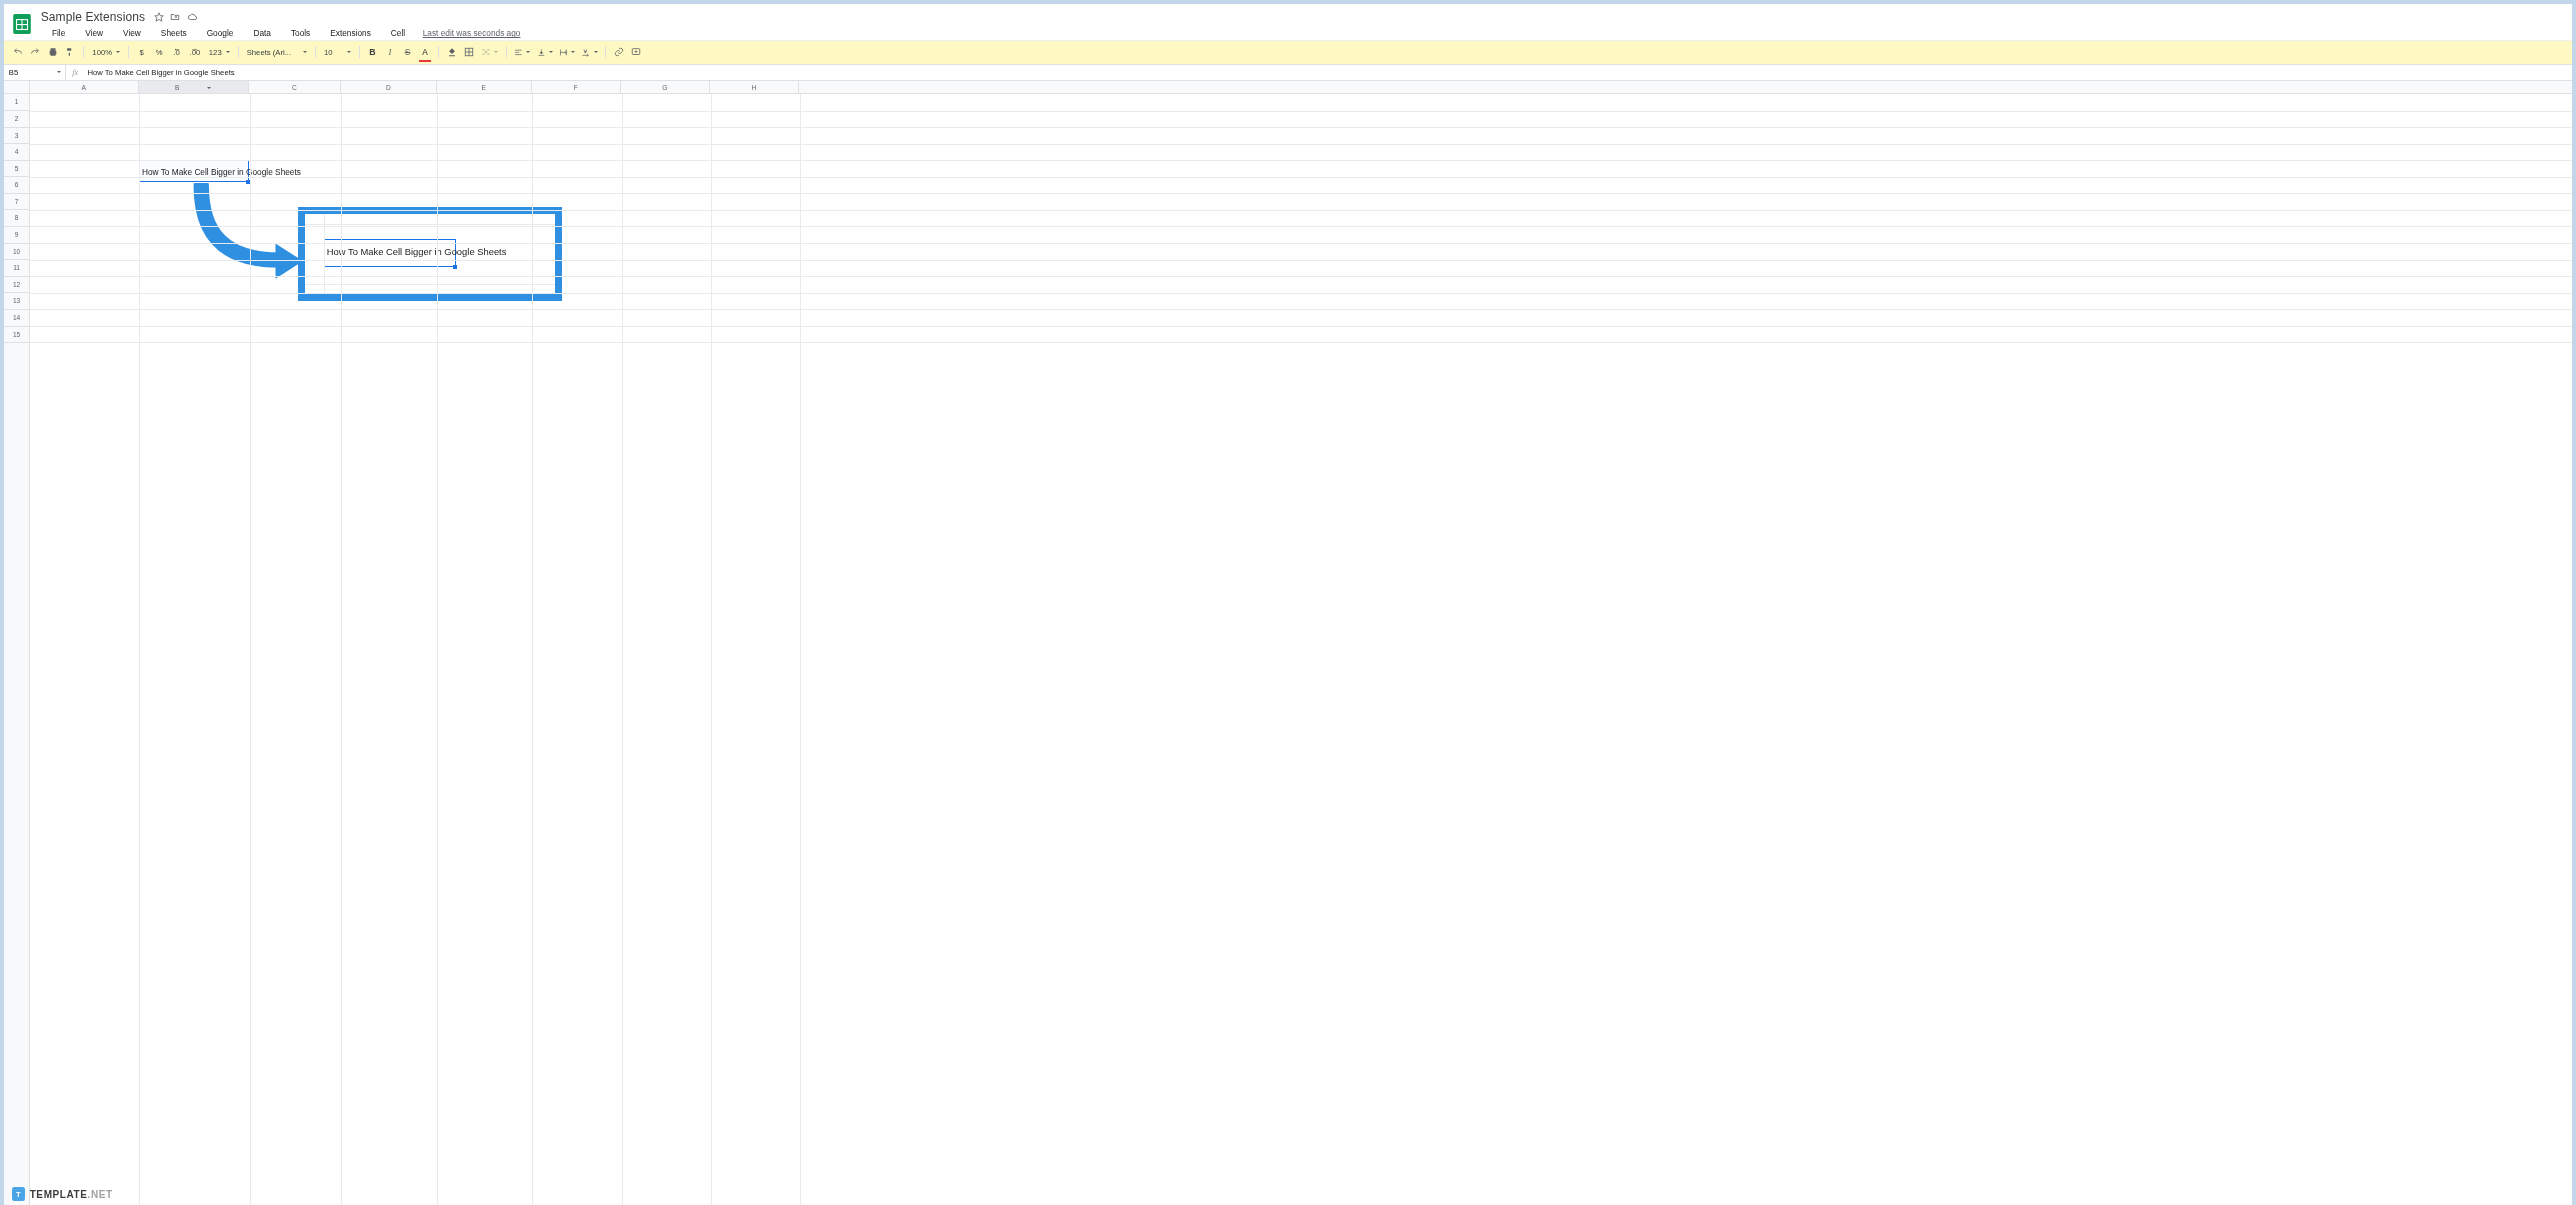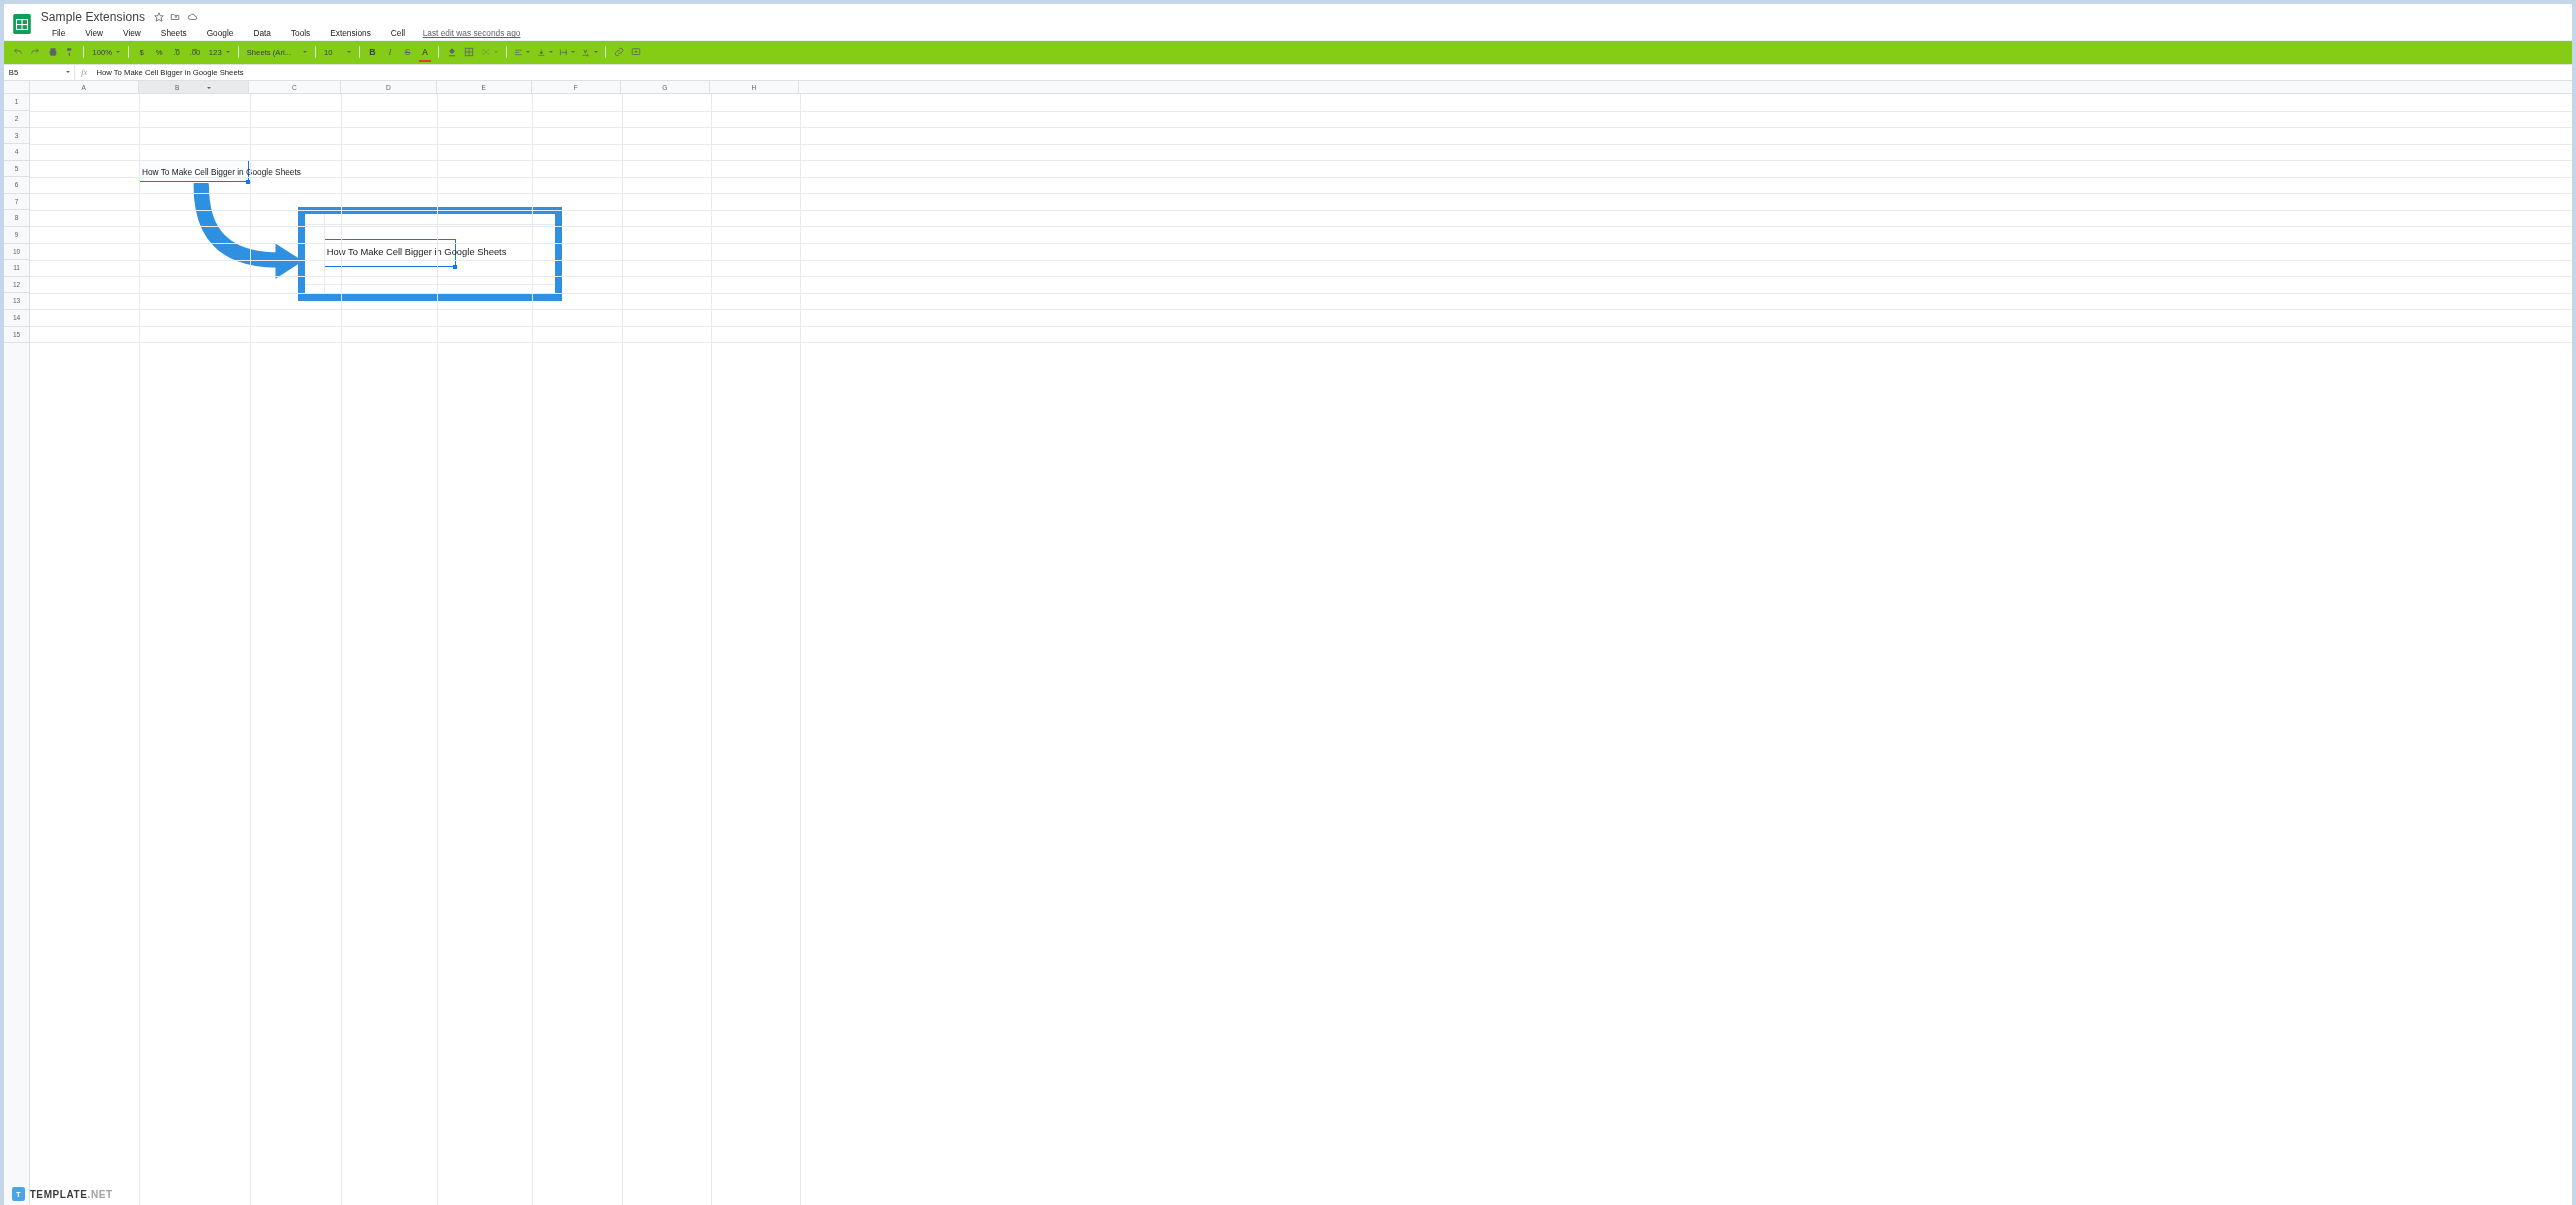--- a/index.html
+++ b/index.html
@@ -8,30 +8,30 @@
   .titlebar { display: flex; align-items: flex-start; padding: 4.4px 6.6px 0 6.6px; }
   .logo { width: 22px; height: 30px; margin-right: 5.5px; display:flex; align-items:center; justify-content:center;}
   .logo svg { width: 22px; height: 22px; }
   .title-block { display:flex; flex-direction:column; }
   .title-row { display:flex; align-items:center; gap:6.6px; }
   .doc-title { font-size: 12px; color:#3c4043; letter-spacing:0.1px; padding:1.1px 2.2px;}
   .title-icon { color:#5f6368; cursor:pointer; display:inline-flex; }
   .menu-row { display:flex; gap:2.2px; margin-top:1.1px; align-items:center;}
   .menu-item { font-size:8.3px; color:#202124; padding:2.2px 4.4px; border-radius:1.7px; cursor:pointer;margin-left:9px;}
   .last-edit { font-size:8.3px; color:#5f6368; text-decoration:underline; margin-left:11px; cursor:pointer;}
-  .toolbar { border-top:0.6px solid #eee; border-bottom:0.6px solid #e0e0e0; padding:3.3px 5.5px; display:flex; align-items:center; gap:2px; background:#84cc16;}
+  .toolbar { border-top:0.6px solid #eee; border-bottom:0.6px solid #e0e0e0; padding:3.3px 5.5px; display:flex; align-items:center; gap:2px; background:#fef9c3;}
   .tb-btn { min-width:15.5px; height:15.5px; display:inline-flex; align-items:center; justify-content:center; color:#5f6368; cursor:pointer; border-radius:1.7px; padding:0 2.2px; font-size:7.7px;}
   .tb-sep { width:0.6px; height:12px; background:#e0e0e0; margin:0 3.3px;}
   .tb-text { font-size:7.7px; color:#3c4043; padding:0 1.1px;}
   .tb-drop::after{ content:""; border-left:2.2px solid transparent; border-right:2.2px solid transparent; border-top:2.8px solid #5f6368; margin-left:3.3px;}
   .tc-red-underline { position:relative; }
   .tc-red-underline::after{ content:""; position:absolute; bottom:-1.7px; left:2.2px; right:2.2px; height:1.7px; background:#000; }
   .tc-red-underline.text-color::after{ background:#e53935;}
   .namebox-row { display:flex; align-items:center; border-bottom:0.6px solid #e0e0e0; background:#fff; height:16.6px;}
-  .name-box { width:71px; padding:0 4.4px; font-size:7.7px; color:#202124; display:flex; align-items:center; justify-content:space-between; border-right:0.6px solid #e0e0e0; height:100%;}
+  .name-box { width:62px; padding:0 4.4px; font-size:7.7px; color:#202124; display:flex; align-items:center; justify-content:space-between; border-right:0.6px solid #e0e0e0; height:100%;}
   .name-box-drop { border-left:2.2px solid transparent; border-right:2.2px solid transparent; border-top:2.8px solid #5f6368;}
   .fx { width:17.7px; text-align:center; color:#9aa0a6; font-style:italic; font-family: 'Times New Roman', serif; font-size:8.3px;}
   .formula-input { flex:1; font-size:7.7px; color:#202124; padding:0 3.3px; border:none; outline:none;}
   .sheet-area { flex:1; position:relative; overflow:hidden; background:#fff;}
   .grid { position:absolute; inset:0; }
   .col-headers { display:flex; position:absolute; top:0; left:0; right:0; height:13.2px; background:#f8f9fa; border-bottom:0.6px solid #e0e0e0;}
   .corner { width:25.4px; border-right:0.6px solid #e0e0e0; background:#f8f9fa;}
   .col-h { border-right:0.6px solid #e0e0e0; text-align:center; font-size:6.6px; color:#5f6368; line-height:13.2px;}
   .row-headers { position:absolute; top:13.2px; left:0; width:25.4px; background:#f8f9fa; border-right:0.6px solid #e0e0e0; bottom:0;}
   .row-h { height:16.6px; border-bottom:0.6px solid #e0e0e0; text-align:center; font-size:6.6px; color:#5f6368; line-height:16.6px;}

